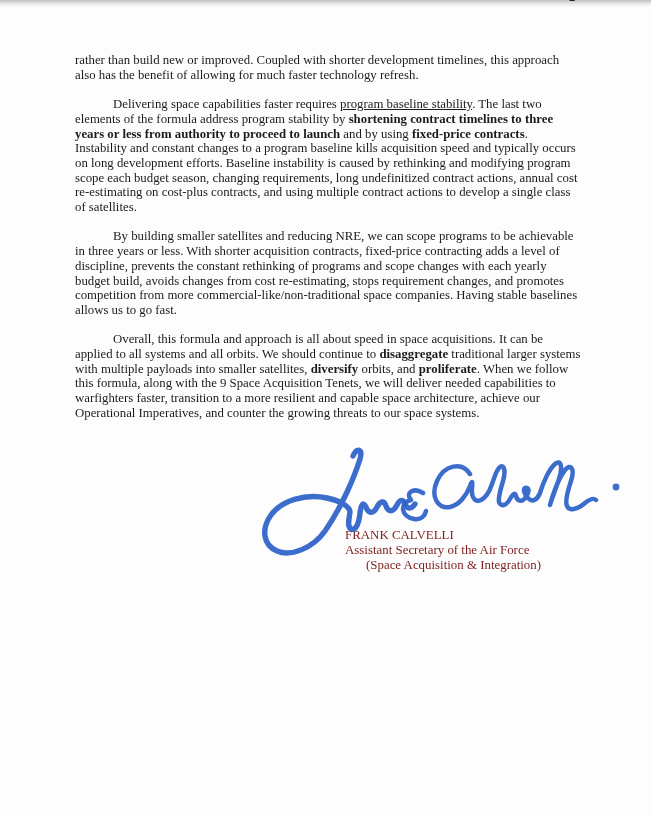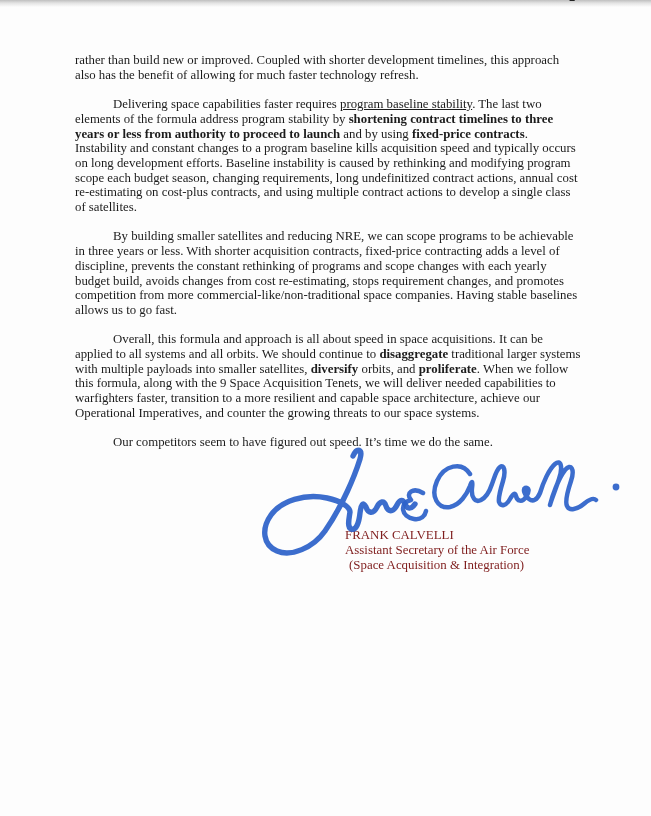--- a/index.html
+++ b/index.html
@@ -45,21 +45,21 @@
     stroke-linejoin: round;
     opacity: 0.93;
   }
   .signature-svg .flourish { stroke-width: 5.4; }
   .signature-svg .letters  { stroke-width: 4.5; }
   .signature-svg circle { fill: var(--ink, #2d62c9); opacity: 0.93; }
   .sig-block {
     position: absolute; left: 345px; top: 528px;
     font-size: 12.9px; line-height: 15.2px; color: #7f1d1d;
   }
-  .sig-block .t2 { margin-left: 4px; }
+  .sig-block .t2 { margin-left: 21px; }
   .cc-block {
     position: absolute; left: 74px; top: 586px;
     font-size: 12.9px; line-height: 14.8px; color: #1b1b1b;
   }
 </style>
 </head>
 <body>
 
 <div class="sheet">
 
@@ -67,21 +67,20 @@
 
   <div class="pagenum-clip">
     <span>2</span>
   </div>
 
   <div class="body-text">
       <p class="para"><span>rather than build new or improved. Coupled with shorter development timelines, this approach also has the benefit of allowing for much faster technology refresh.</span></p>
       <p class="para indent"><span>Delivering space capabilities faster requires </span><span style="text-decoration: underline;">program baseline stability</span><span>. The last two elements of the formula address program stability by </span><span style="font-weight: bold;">shortening contract timelines to three years or less from authority to proceed to launch</span><span> and by using </span><span style="font-weight: bold;">fixed-price contracts</span><span>. Instability and constant changes to a program baseline kills acquisition speed and typically occurs on long development efforts. Baseline instability is caused by rethinking and modifying program scope each budget season, changing requirements, long undefinitized contract actions, annual cost re-estimating on cost-plus contracts, and using multiple contract actions to develop a single class of satellites.</span></p>
       <p class="para indent"><span>By building smaller satellites and reducing NRE, we can scope programs to be achievable in three years or less. With shorter acquisition contracts, fixed-price contracting adds a level of discipline, prevents the constant rethinking of programs and scope changes with each yearly budget build, avoids changes from cost re-estimating, stops requirement changes, and promotes competition from more commercial-like/non-traditional space companies. Having stable baselines allows us to go fast.</span></p>
       <p class="para indent"><span>Overall, this formula and approach is all about speed in space acquisitions. It can be applied to all systems and all orbits.  We should continue to </span><span style="font-weight: bold;">disaggregate</span><span> traditional larger systems with multiple payloads into smaller satellites, </span><span style="font-weight: bold;">diversify</span><span> orbits, and </span><span style="font-weight: bold;">proliferate</span><span>. When we follow this formula, along with the 9 Space Acquisition Tenets, we will deliver needed capabilities to warfighters faster, transition to a more resilient and capable space architecture, achieve our Operational Imperatives, and counter the growing threats to our space systems.</span></p>
-      <p class="para indent"><span>Our competitors seem to have figured out speed. It’s time we do the same.</span></p>
     </div>
 
   <div class="sig-block">
     <div>FRANK CALVELLI</div>
     <div>Assistant Secretary of the Air Force</div>
     <div class="t2">(Space Acquisition &amp; Integration)</div>
   </div>
 
 
   <svg class="signature-svg" viewBox="0 0 380 120" aria-hidden="true">

